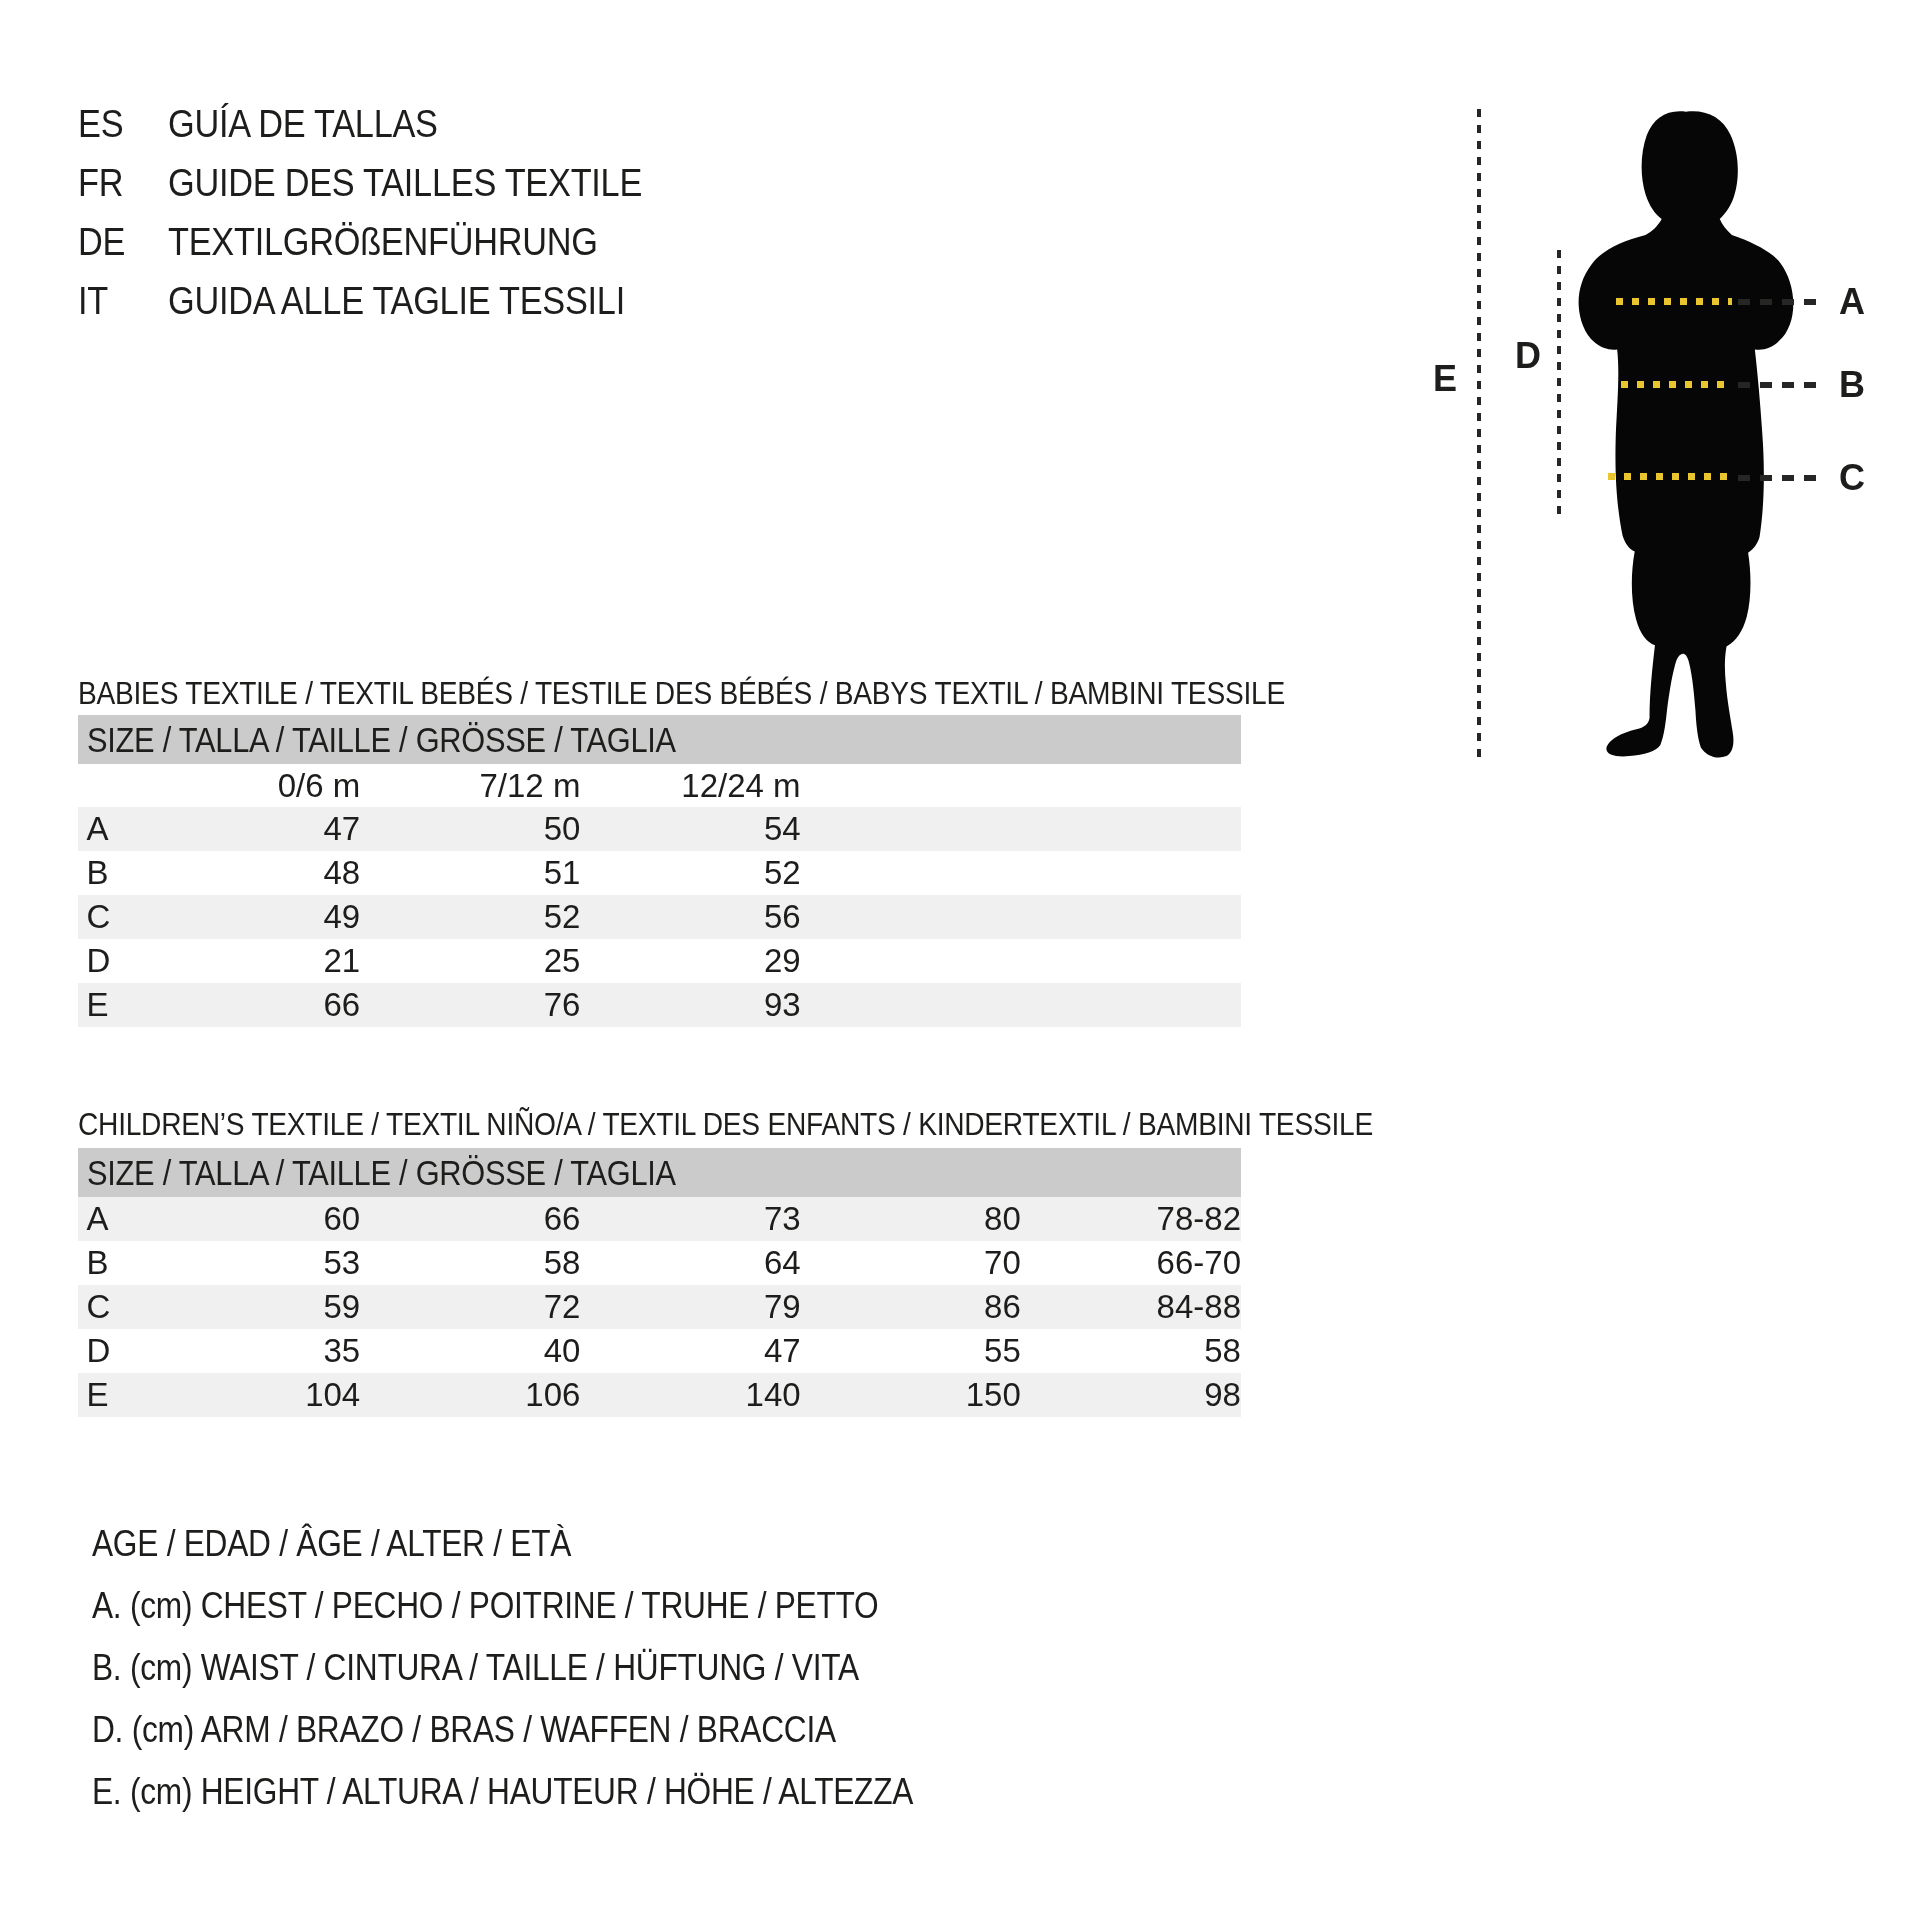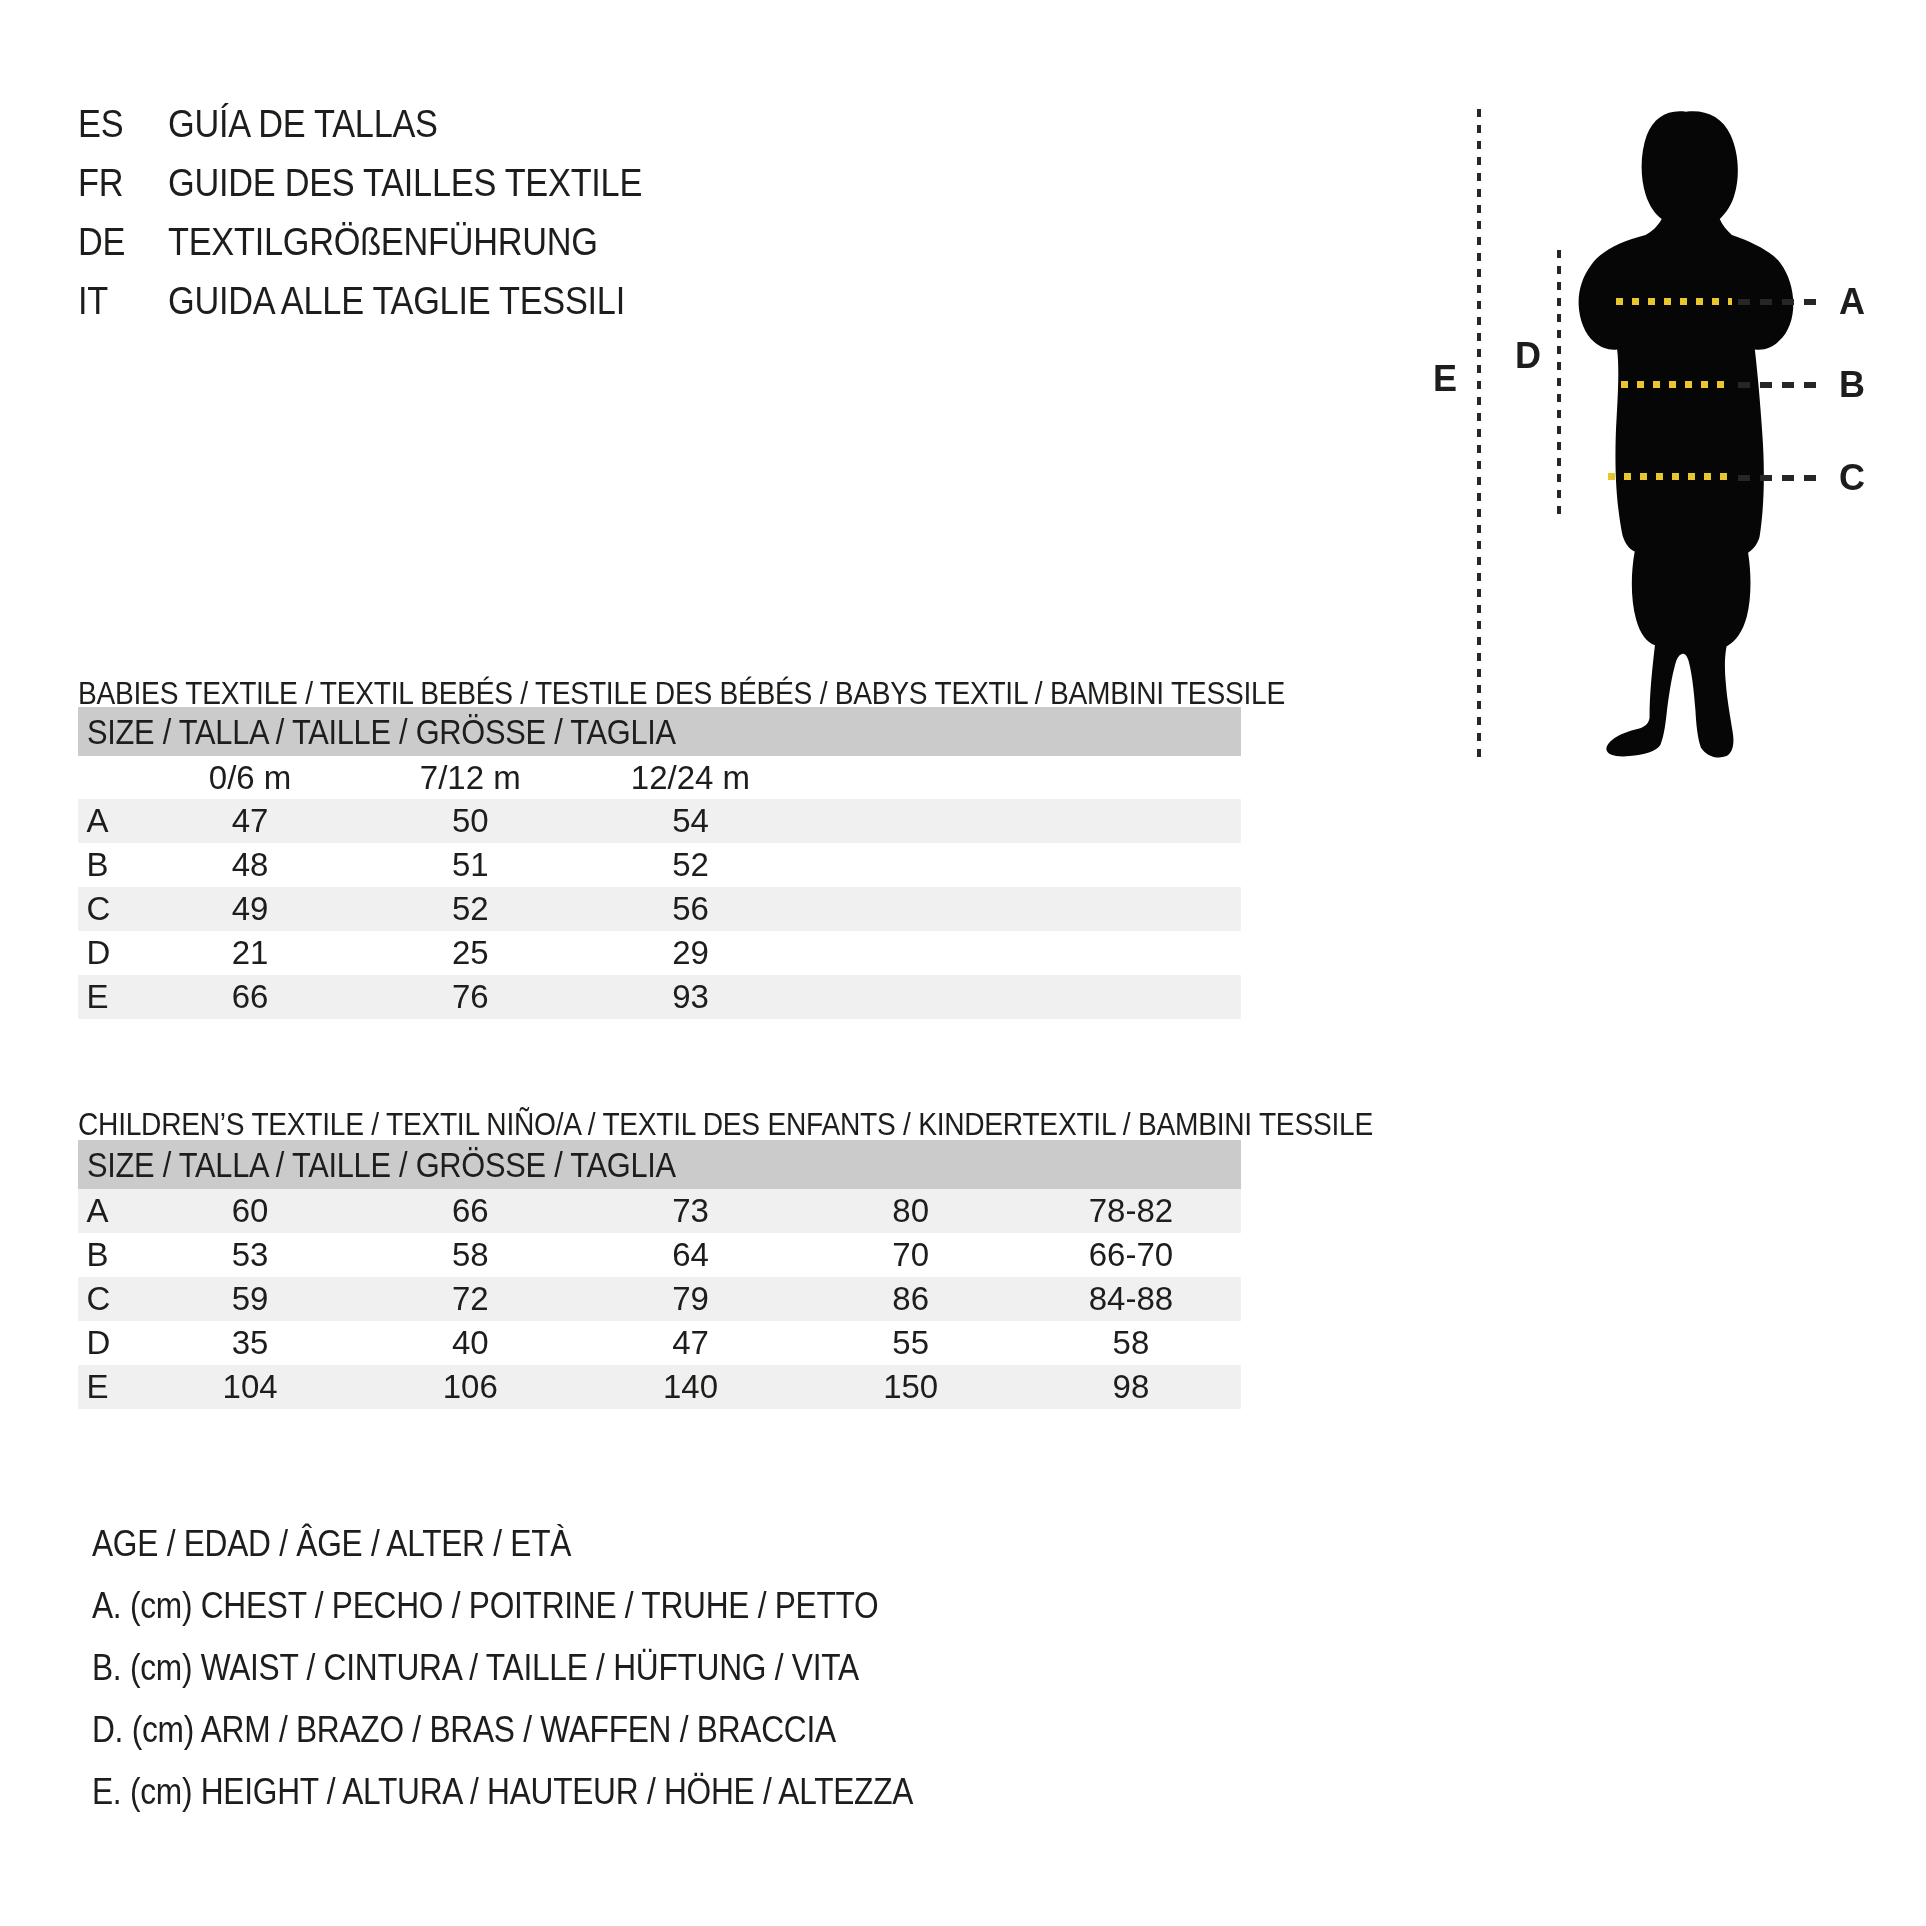--- a/index.html
+++ b/index.html
@@ -44,29 +44,29 @@
   .l-c{left:434px;top:349px;}
   .l-d{left:110px;top:227px;}
   .l-e{left:28px;top:250px;}
 
   
   .sect-title{position:absolute;left:78px;font-size:32px;font-weight:500;line-height:41px;}
   .t-babies{top:646px;}
   .t-children{top:1077px;}
 
   
-  .size-table{position:absolute;left:78px;width:1163px;font-weight:500;}
+  .size-table{position:absolute;left:78px;width:1163px;font-weight:500;margin-top:8px;}
   .tbl-babies{top:707px;}
   .tbl-children{top:1140px;}
   .size-bar{height:49px;background:var(--bar);display:flex;align-items:center;
             padding-left:8.6px;box-sizing:border-box;font-size:35px;}
   .trow{display:grid;grid-template-columns:62px repeat(5,1fr);
         align-items:center;height:44px;font-size:33px;}
   .trow.head{height:43px;}
-  .trow .c{text-align:center;}
+  .trow .c{text-align:right;}
   .trow .letter{padding-left:8.6px;text-align:left;}
   .alt{background:var(--row);}
 
   
   .legend{position:absolute;left:92px;top:1513px;}
   .legend-line{height:62px;display:flex;align-items:center;font-size:36px;font-weight:500;}
 </style>
 </head>
 <body>
 

